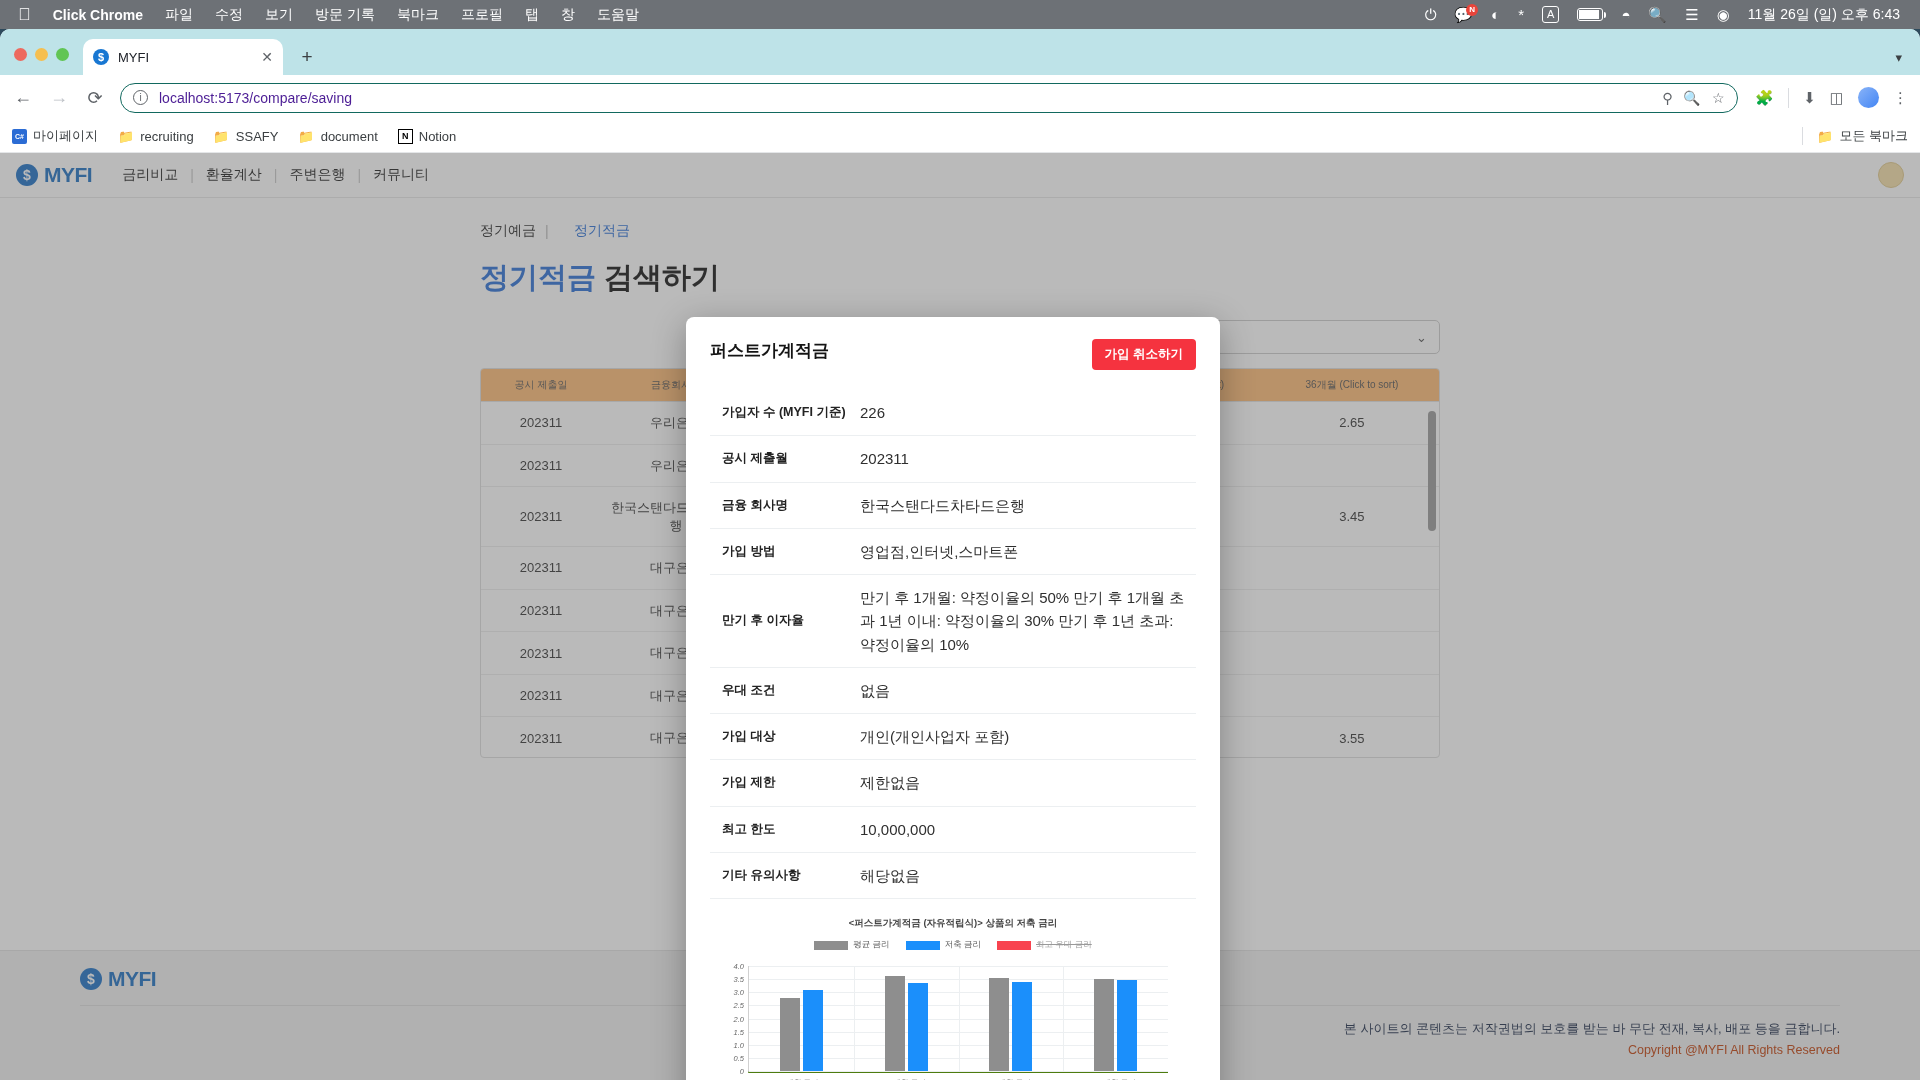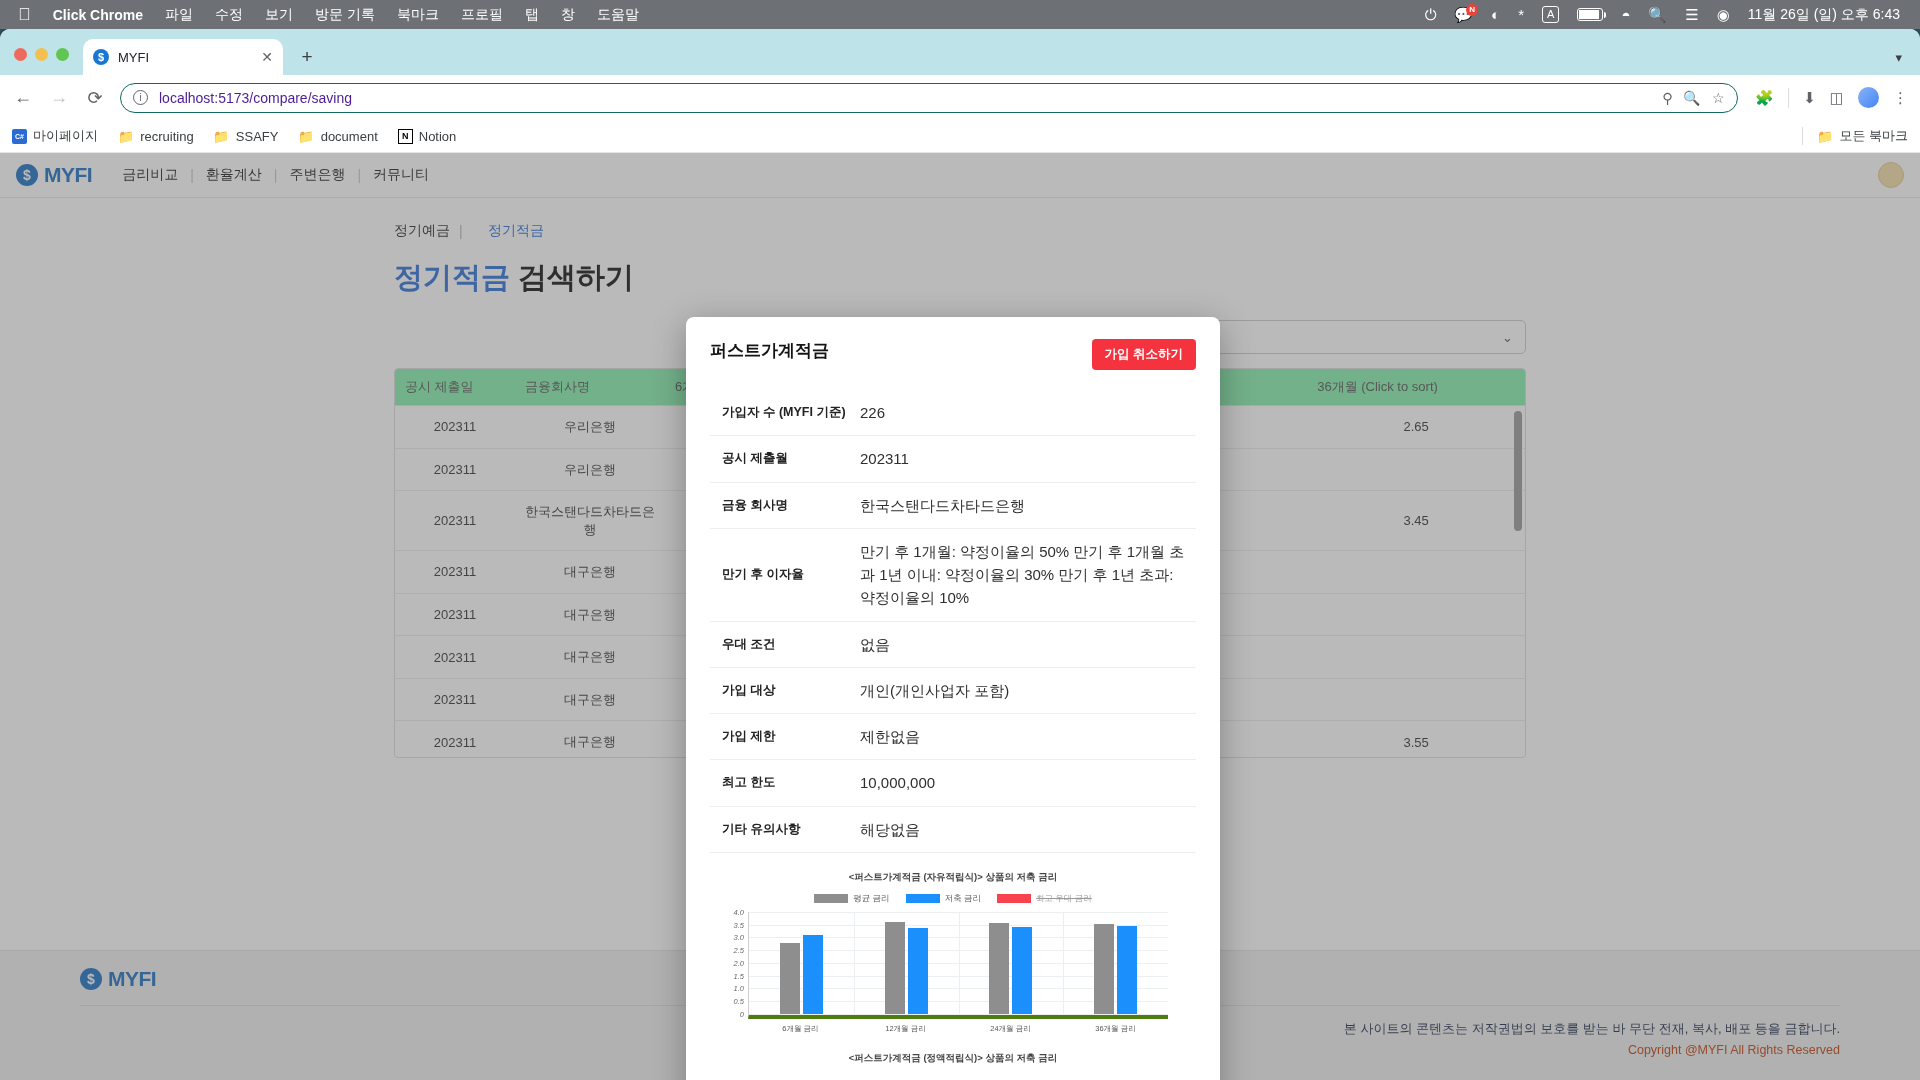--- a/index.html
+++ b/index.html
@@ -152,21 +152,21 @@
   #site-nav { display:flex; align-items:center; font-size:14px; color:#1c1c1c; }
   #site-nav a { padding: 0 12px; text-decoration:none; color:#1c1c1c; white-space:nowrap; }
   #site-nav .divider { color:#c8c8c8; }
   #profile-btn {
     margin-left:auto; width:26px;height:26px;border-radius:50%;
     background:#f4dfa8; border:1px solid #e1c98a;
   }
 
   
   #main-col {
-    width: 1132px; margin: 0 auto; padding-top: 24px; position:relative;
+    width: 960px; margin: 0 auto; padding-top: 24px; position:relative;
   }
   #subtabs { font-size: 14px; color:#2a2a2a; display:flex; gap:9px; align-items:center; }
   #subtabs a { text-decoration:none; color:#2a2a2a; }
   #subtabs a.active { color:#2a6fd6; }
   #subtabs .bar { color:#b8b8b8; }
   #page-title {
     margin-top: 18px; font-size: 29px; font-weight: bold; color:#111;
   }
   #page-title .hl { color:#2a6fd6; }
   #search-row {
@@ -176,22 +176,22 @@
     width: 420px; height: 34px; border:1px solid #ccc; border-radius:5px;
     background:#fff; display:flex; align-items:center; justify-content:flex-end;
     padding-right: 12px; font-size:13px; color:#555;
   }
   #table-wrap {
     margin-top: 14px; border:1px solid #ddd; border-radius:4px;
     height: 390px; overflow:hidden; background:#fff; position:relative;
   }
   table.grid { width: 100%; border-collapse: collapse; font-size: 13px; }
   table.grid th {
-    background:#86efac; color:#555; font-weight:normal; font-size:13px;
-    padding: 9px 10px; text-align:left; border-bottom:1px solid #e2e2e2;
+    background:#fdba74; color:#555; font-weight:normal; font-size:10px;
+    padding: 9px 10px; text-align:center; border-bottom:1px solid #e2e2e2;
     vertical-align: top; white-space: normal;
   }
   table.grid td {
     padding: 12px 10px; text-align:center; color:#333;
     border-bottom:1px solid #ededed; height: 35px;
   }
   table.grid td.bank { line-height: 1.35; }
   #vscroll {
     position:absolute; right: 3px; top: 42px; width: 8px; height: 120px;
     background:#9a9a9a; border-radius: 4px;
@@ -243,23 +243,23 @@
   .chart-block { margin-top: 18px; }
   .chart-title { text-align:center; font-size: 9.5px; color:#444; font-weight:bold; }
   .chart-legend {
     display:flex; justify-content:center; gap: 16px; margin-top: 9px;
     font-size: 8.5px; color:#555;
   }
   .chart-legend .lg { display:flex; align-items:center; gap:5px; }
   .chart-legend .sw { width: 34px; height: 9px; display:inline-block; }
   .chart-legend .off { text-decoration: line-through; color:#999; }
   .plot {
-    position:relative; margin-top: 7px; height: 107px;
+    position:relative; margin-top: 15px; height: 107px;
     margin-left: 38px; margin-right: 28px;
-    border-left: 1px solid #d0d0d0; border-bottom: 5px solid #4d7c0f; font-style: italic;
+    border-left: 1px solid #d0d0d0; border-bottom: 2px solid #4d7c0f; font-style: italic;
   }
   .gridline {
     position:absolute; left:0; right:0; height:1px; background:#eceff1;
   }
   .ytick {
     position:absolute; right: 100%; margin-right: 5px;
     font-size: 7.5px; color:#666; transform: translateY(-50%); white-space:nowrap;
   }
   .vdiv { position:absolute; top:0; bottom:0; width:1px; background:#eceff1; }
   .groups { position:absolute; inset:0; display:flex; }
@@ -521,20 +521,24 @@
               </tr>
               <tr>
                 <th>공시 제출월</th>
                 <td>202311</td>
               </tr>
               <tr>
                 <th>금융 회사명</th>
                 <td>한국스탠다드차타드은행</td>
               </tr>
               <tr>
+                <th>가입 방법</th>
+                <td>영업점,인터넷,스마트폰</td>
+              </tr>
+              <tr>
                 <th>만기 후 이자율</th>
                 <td>만기 후 1개월: 약정이율의 50% 만기 후 1개월 초과 1년 이내: 약정이율의 30% 만기 후 1년 초과: 약정이율의 10%</td>
               </tr>
               <tr>
                 <th>우대 조건</th>
                 <td>없음</td>
               </tr>
               <tr>
                 <th>가입 대상</th>
                 <td>개인(개인사업자 포함)</td>

